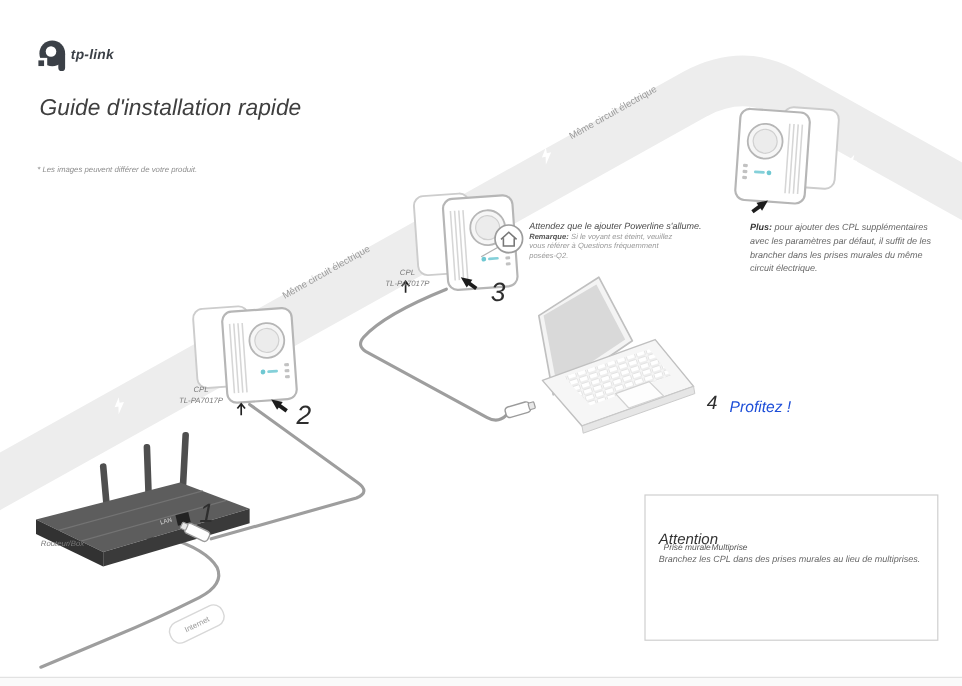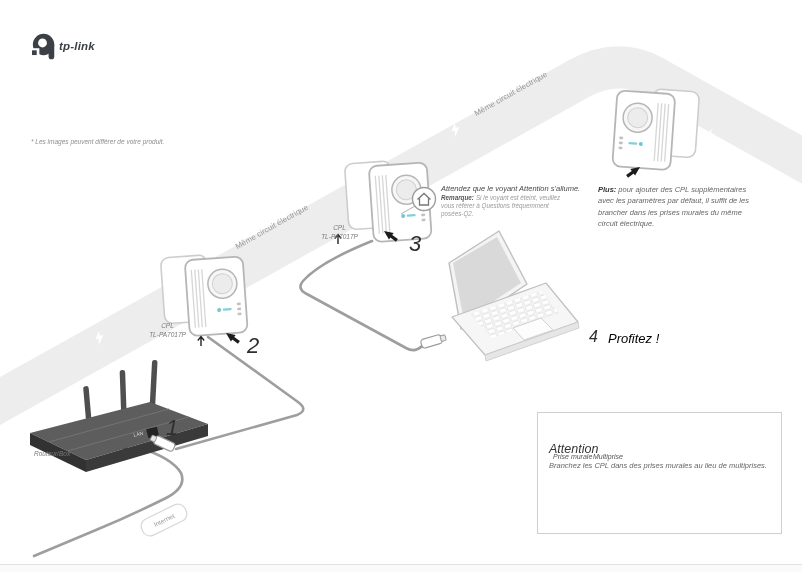--- a/index.html
+++ b/index.html
@@ -9,24 +9,24 @@
   .nowrap{white-space:nowrap;}
   #scene{position:absolute;left:0;top:0;}
   .brand-text{font-size:11.5px;font-weight:bold;color:#3b4047;letter-spacing:.2px;}
   .title{font-size:19px;font-weight:400;color:#3f3f3f;}
   .footnote{font-size:6.5px;color:#8f8f8f;}
   .stepnum{font-size:22px;color:#2e2e2e;}
   .devlabel{font-size:6.5px;color:#7a7a7a;text-align:center;line-height:1.45;}
   .callout-main{font-size:7.5px;color:#4a4a4a;}
   .callout-note{font-size:6.3px;color:#9a9a9a;line-height:1.25;}
   .callout-note .b{font-weight:bold;color:#555;margin-right:2px;}
-  .plus{font-size:7.5px;color:#666;line-height:1.5;}
+  .plus{font-size:7.5px;color:#666;line-height:1.5;margin-left:27px;}
   .plus .b{font-weight:bold;color:#333;margin-right:2px;}
   .enjoy-num{font-size:16px;color:#2e2e2e;}
-  .enjoy{font-size:13px;color:#000000;}
+  .enjoy{font-size:13px;color:#1d4ed8;}
   .att-box{border:1px solid #cfcfcf;background:#fff;}
   .att-title{font-size:12.5px;color:#333;}
   .att-desc{font-size:7.5px;color:#666;}
   .att-leg{font-size:7px;color:#555;}
   .bottom-strip{border-top:1.5px solid #e2e2e2;background:#fafafa;}
   svg text{font-family:"Liberation Sans",sans-serif;}
 </style>
 </head>
 <body>
 
@@ -194,39 +194,40 @@
     <g transform="translate(32,33) scale(1.05)">
       <circle cx="11" cy="11" r="10.2" fill="#3b4047"></circle>
       <circle cx="10" cy="9.5" r="4.2" fill="#fff"></circle>
       <rect x="15.8" y="9" width="5.4" height="16" rx="2.7" fill="#3b4047"></rect>
       <rect x="0.5" y="14.5" width="6.5" height="7.5" fill="#fff"></rect>
       <rect x="0" y="16.5" width="4.5" height="4.5" fill="#3b4047"></rect>
     </g>
   </svg>
 
   <div class="abs brand-text nowrap" style="left:59px;top:40px;">tp-link</div>
+  <div class="abs title nowrap" style="left:33px;top:80px;">Guide d'installation rapide</div>
   <div class="abs footnote nowrap" style="left:31px;top:138px;">* Les images peuvent différer de votre produit.</div>
 
   <div class="abs stepnum nowrap" style="left:166px;top:415px;">1</div>
   <div class="abs stepnum nowrap" style="left:247px;top:333px;">2</div>
   <div class="abs stepnum nowrap" style="left:409px;top:231px;">3</div>
   <div class="abs enjoy-num nowrap" style="left:589px;top:328px;">4</div>
   <div class="abs enjoy nowrap" style="left:608px;top:331px;">Profitez !</div>
 
   <div class="abs devlabel" style="left:127px;top:321px;width:81px;">
     <div>CPL</div>
     <div>TL-PA7017P</div>
   </div>
   <div class="abs devlabel" style="left:299px;top:223px;width:81px;">
     <div>CPL</div>
     <div>TL-PA7017P</div>
   </div>
   <div class="abs devlabel nowrap" style="left:34px;top:449px;text-align:left;">Routeur/Box</div>
 
-  <div class="abs callout-main nowrap" style="left:441px;top:184px;">Attendez que le voyant Attention s'allume.</div>
+  <div class="abs callout-main nowrap" style="left:441px;top:184px;">Attendez que le ajouter Powerline s'allume.</div>
   <div class="abs callout-note" style="left:441px;top:194px;width:124px;">
     <span class="b">Remarque:</span><span>Si le voyant est éteint, veuillez vous référer à Questions fréquemment posées-Q2.</span>
   </div>
 
   <div class="abs plus" style="left:598px;top:184px;width:160px;">
     <span class="b">Plus:</span><span>pour ajouter des CPL supplémentaires avec les paramètres par défaut, il suffit de les brancher dans les prises murales du même circuit électrique.</span>
   </div>
 
   <div class="abs att-box" style="left:537px;top:412px;width:243px;height:120px;"></div>
   <div class="abs att-title nowrap" style="left:549px;top:442px;">Attention</div>

